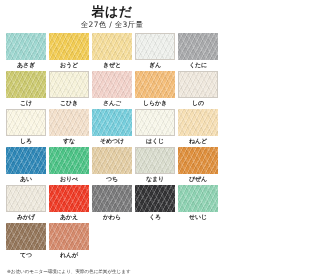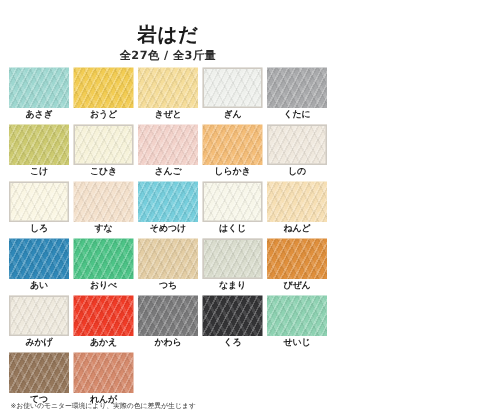--- a/index.html
+++ b/index.html
@@ -18,25 +18,24 @@
   .header{
     text-align:center;
     padding-top:4px;
   }
   .title{
     font-size:13px;
     font-weight:bold;
     color:#1a1a1a;
     letter-spacing:0.5px;
     line-height:15px;
-    margin-top:12px;
   }
   .subtitle{
     font-size:7.5px;
-    font-weight:bold;
+    font-weight:normal;
     color:#2b2b2b;
     line-height:11px;
     letter-spacing:0.3px;
   }
   .grid{
     margin-top:3px;
     padding:0 6px;
     display:grid;
     grid-template-columns:repeat(5,1fr);
     column-gap:3px;

